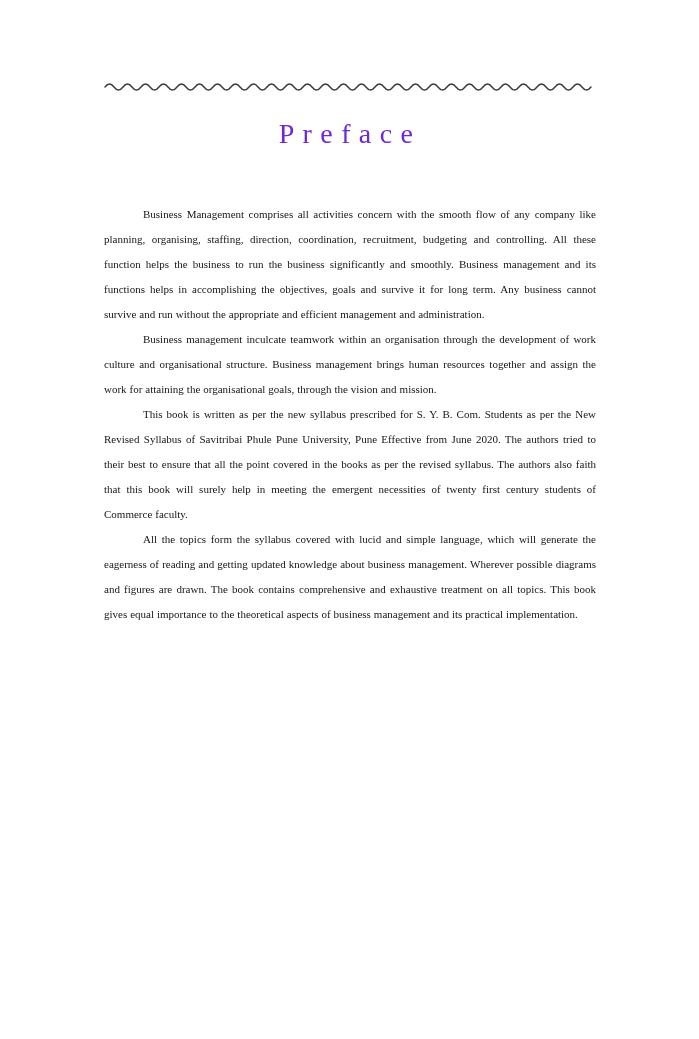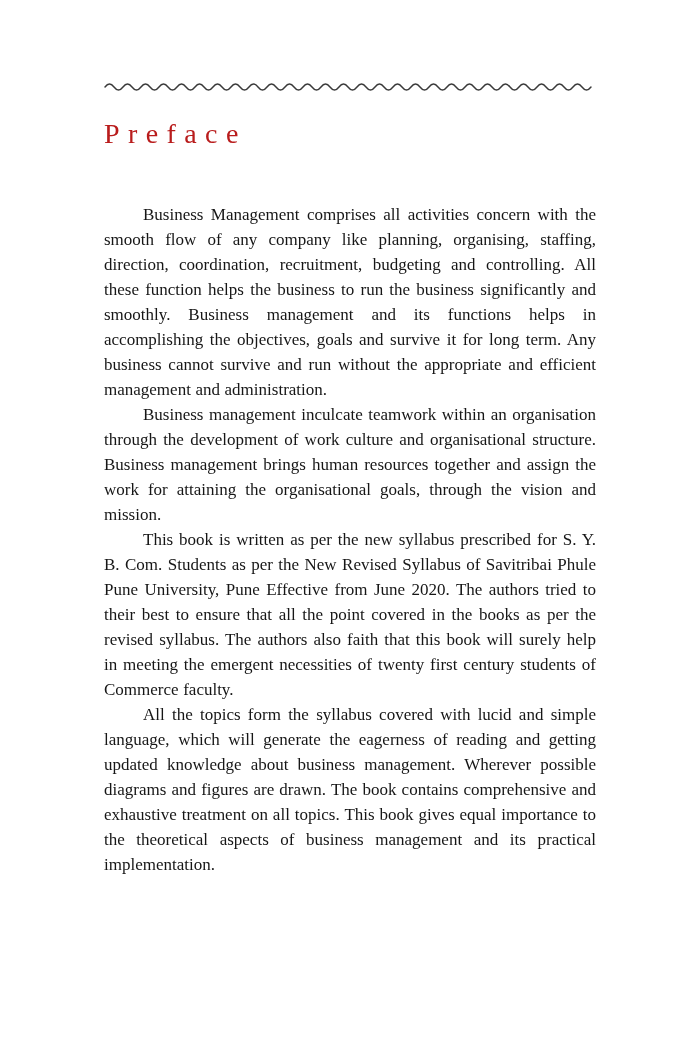--- a/index.html
+++ b/index.html
@@ -22,29 +22,30 @@
     display: block;
     width: 492px;
     height: 14px;
     margin: 0;
   }
   .title {
     margin: 24px 0 0 0;
     font-size: 28px;
     font-weight: 400;
     letter-spacing: 0.30em;
-    color: #b91c1c;
+    color: #6d28d9;
     font-family: "Liberation Serif", serif;
+    text-align: center;
   }
   .body-text {
     margin-top: 52px;
   }
   .body-text p {
     margin: 0;
-    font-size: 17px;
+    font-size: 11px;
     line-height: 25px;
     text-align: justify;
     text-indent: 39px;
     color: #161616;
     word-spacing: 0.02em;
   }
   .folio {
     position: absolute;
     left: 0;
     right: 0;

